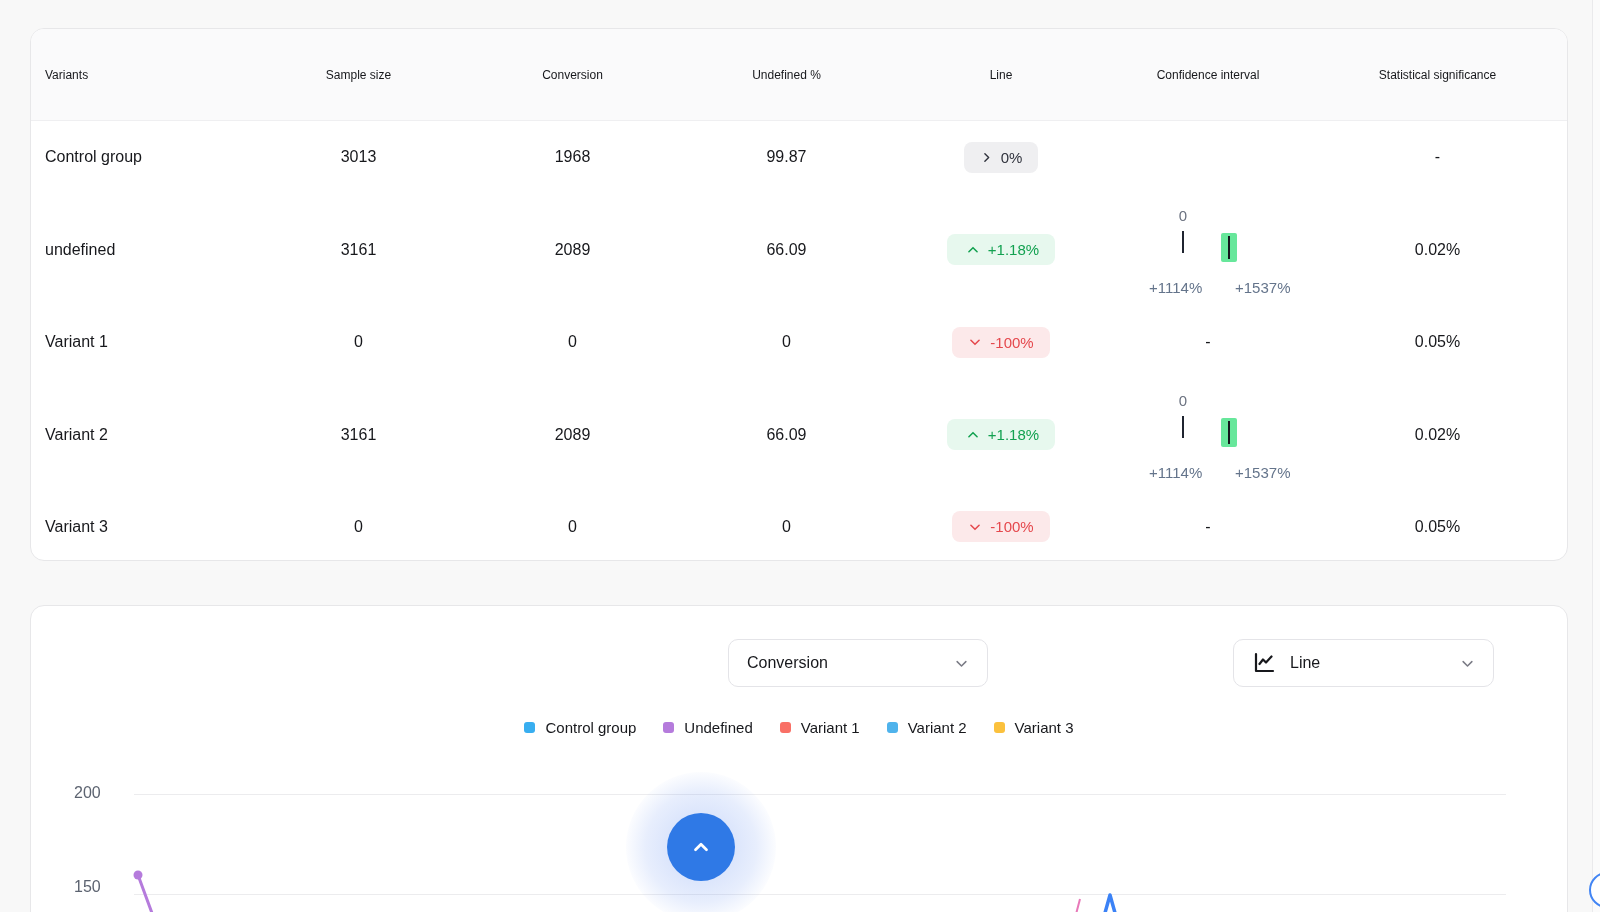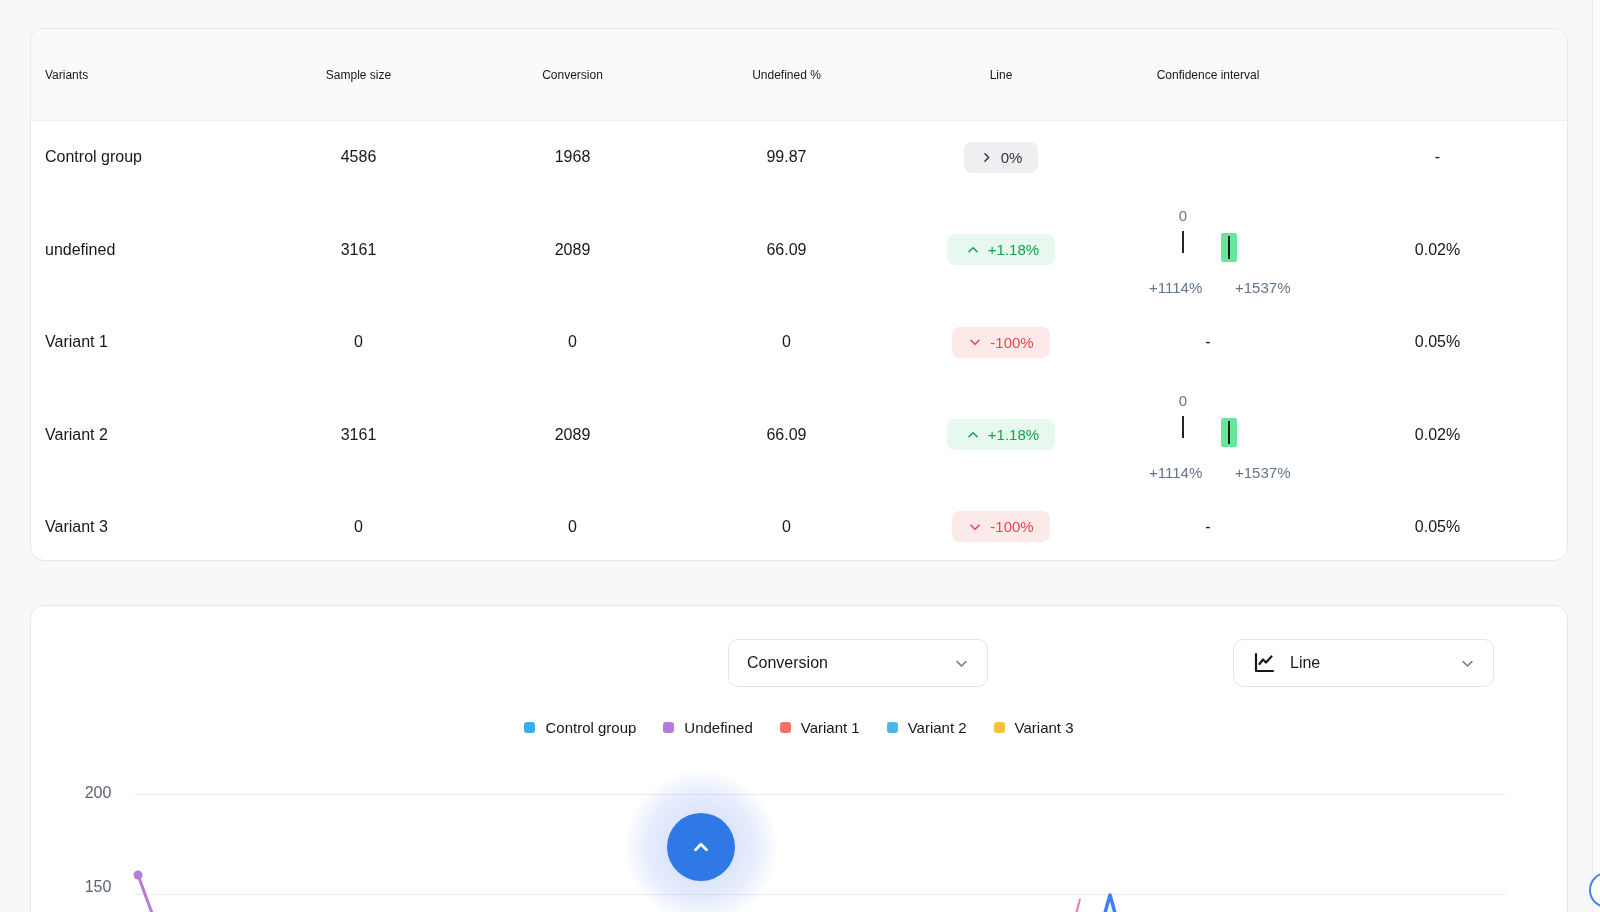--- a/index.html
+++ b/index.html
@@ -58,21 +58,21 @@
   .legend { position:absolute; top:113px; left:0; width:100%; display:flex; justify-content:center;
     gap:27px; font-size:15px; color:#17181C; }
   .legend-item { display:flex; align-items:center; gap:10px; cursor:pointer; }
   .sw { width:11px; height:11px; border-radius:3px; display:inline-block; }
   .sw0 { background:#38AEF0; } .sw1 { background:#B57BDC; } .sw2 { background:#F97066; }
   .sw3 { background:#4FB3EC; } .sw4 { background:#FBC13D; }
 
   
   .gridline { position:absolute; left:103px; width:1372px; height:1px; background:#ECECEE; }
   .g-200 { top:188px; } .g-150 { top:288px; }
-  .y-tick { position:absolute; left:43px; width:48px; text-align:center; font-size:16px; color:#5C6370; }
+  .y-tick { position:absolute; left:43px; width:48px; text-align:left; font-size:16px; color:#5C6370; }
   .yt-200 { top:178px; } .yt-150 { top:272px; }
   #series-overlay { position:absolute; left:0; top:0; pointer-events:none; }
 
   
   .fab-glow { position:absolute; left:595px; top:166px; width:150px; height:150px; border-radius:50%;
     background:radial-gradient(circle, rgba(88,134,240,0.32) 0%, rgba(88,134,240,0.14) 52%, rgba(88,134,240,0) 74%); }
   .fab { position:absolute; left:636px; top:207px; width:68px; height:68px; border-radius:50%;
     background:#2F79E6; border:none; display:flex; align-items:center; justify-content:center; cursor:pointer; }
 
   
@@ -87,25 +87,28 @@
 <div id="table-card" class="card">
   <div class="t-head">
     <div class="cell c-left">Variants</div>
     <div class="cell">Sample size</div>
     <div class="cell">Conversion</div>
     <div class="cell">Undefined %</div>
     <div class="cell">Line</div>
     <div class="cell">
         <span class="hdr-wrap w-ci">Confidence interval</span>
       </div>
+    <div class="cell">
+        <span class="hdr-wrap w-sig">Statistical significance</span>
+      </div>
   </div>
 
   <div class="t-row r-normal">
     <div class="cell c-left">Control group</div>
-    <div class="cell">4586</div>
+    <div class="cell">3013</div>
     <div class="cell">1968</div>
     <div class="cell">99.87</div>
     <div class="cell">
       <span class="badge badge-neutral">
         <svg width="13" height="13" viewBox="0 0 24 24" fill="none" stroke="#30333D" stroke-width="2.6" stroke-linecap="round" stroke-linejoin="round">
             <path d="M9 5l7 7-7 7"></path>
           </svg>
         <span>0%</span>
       </span>
     </div>

